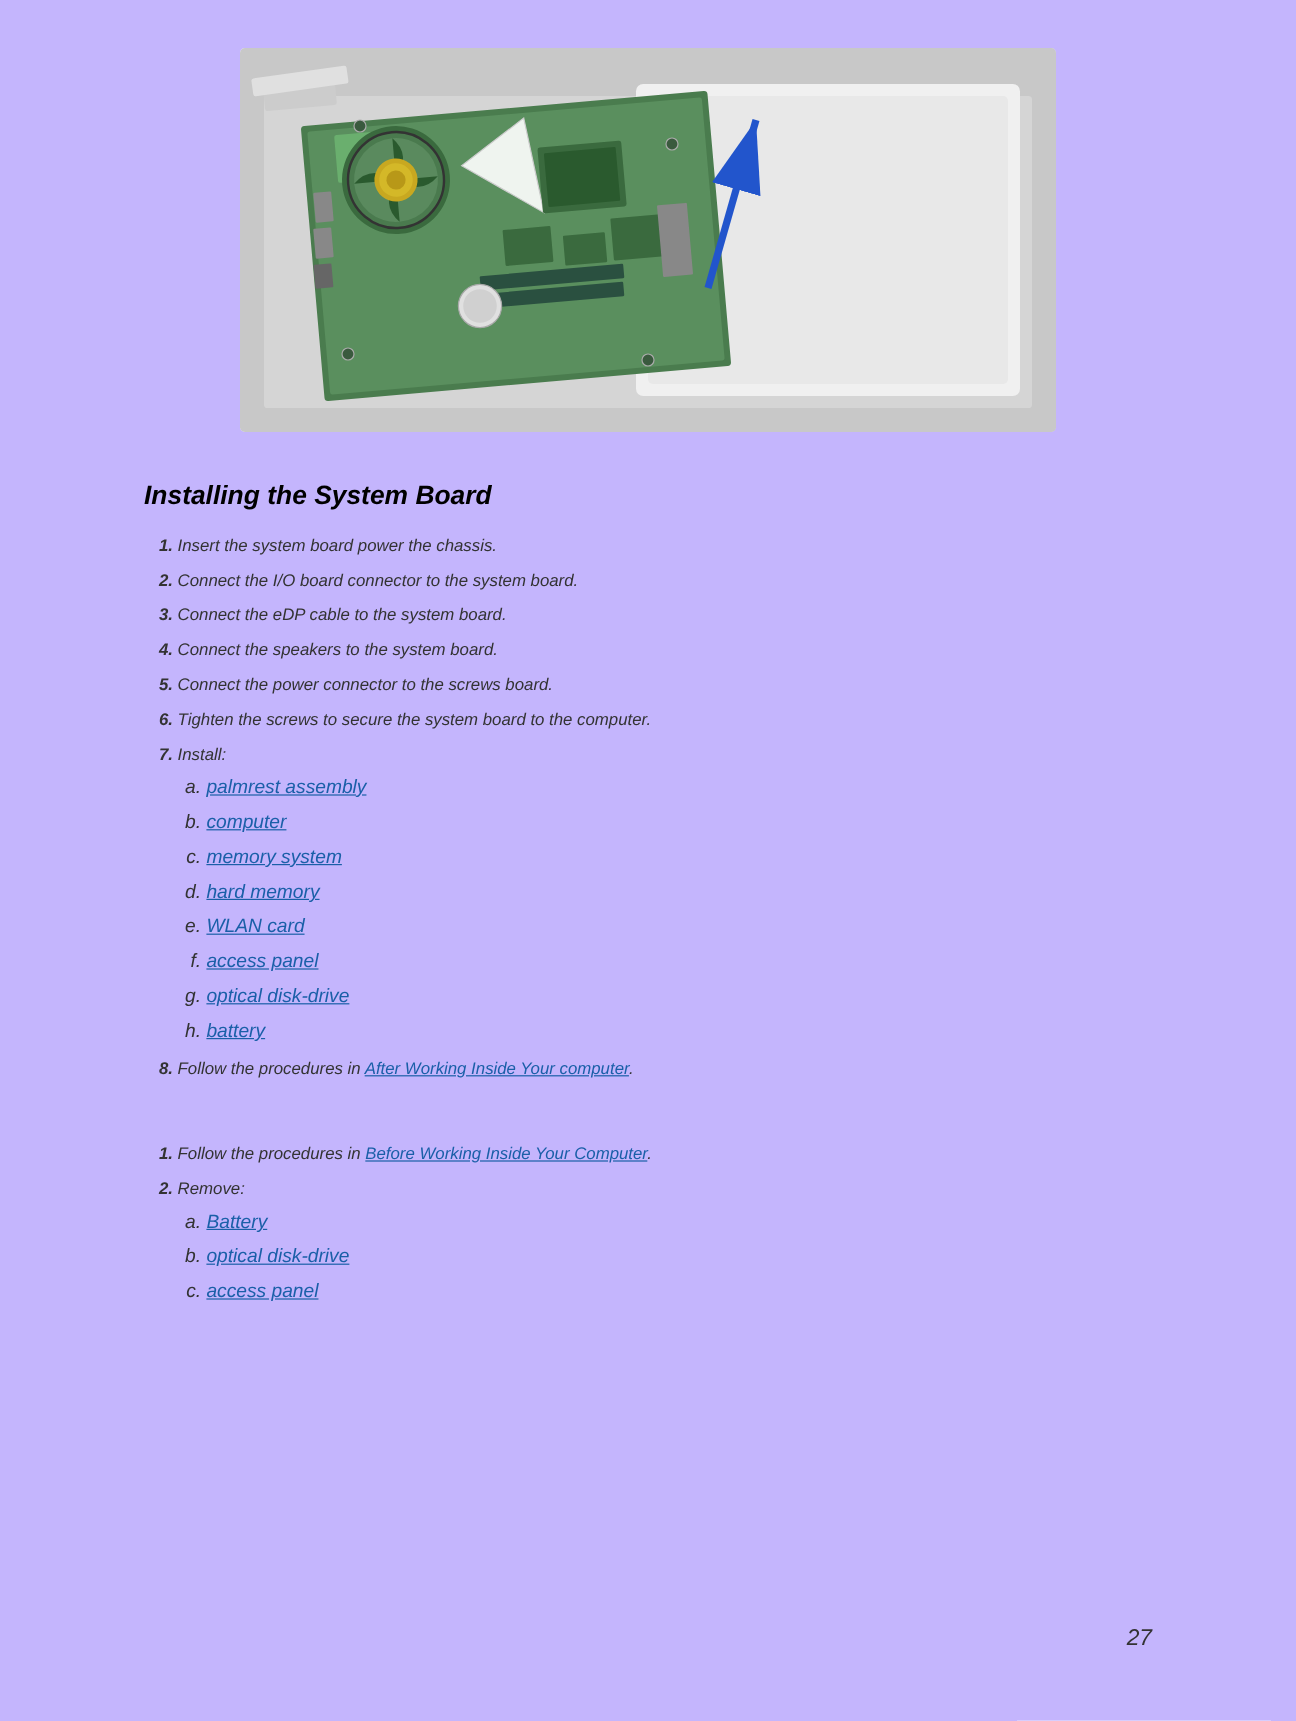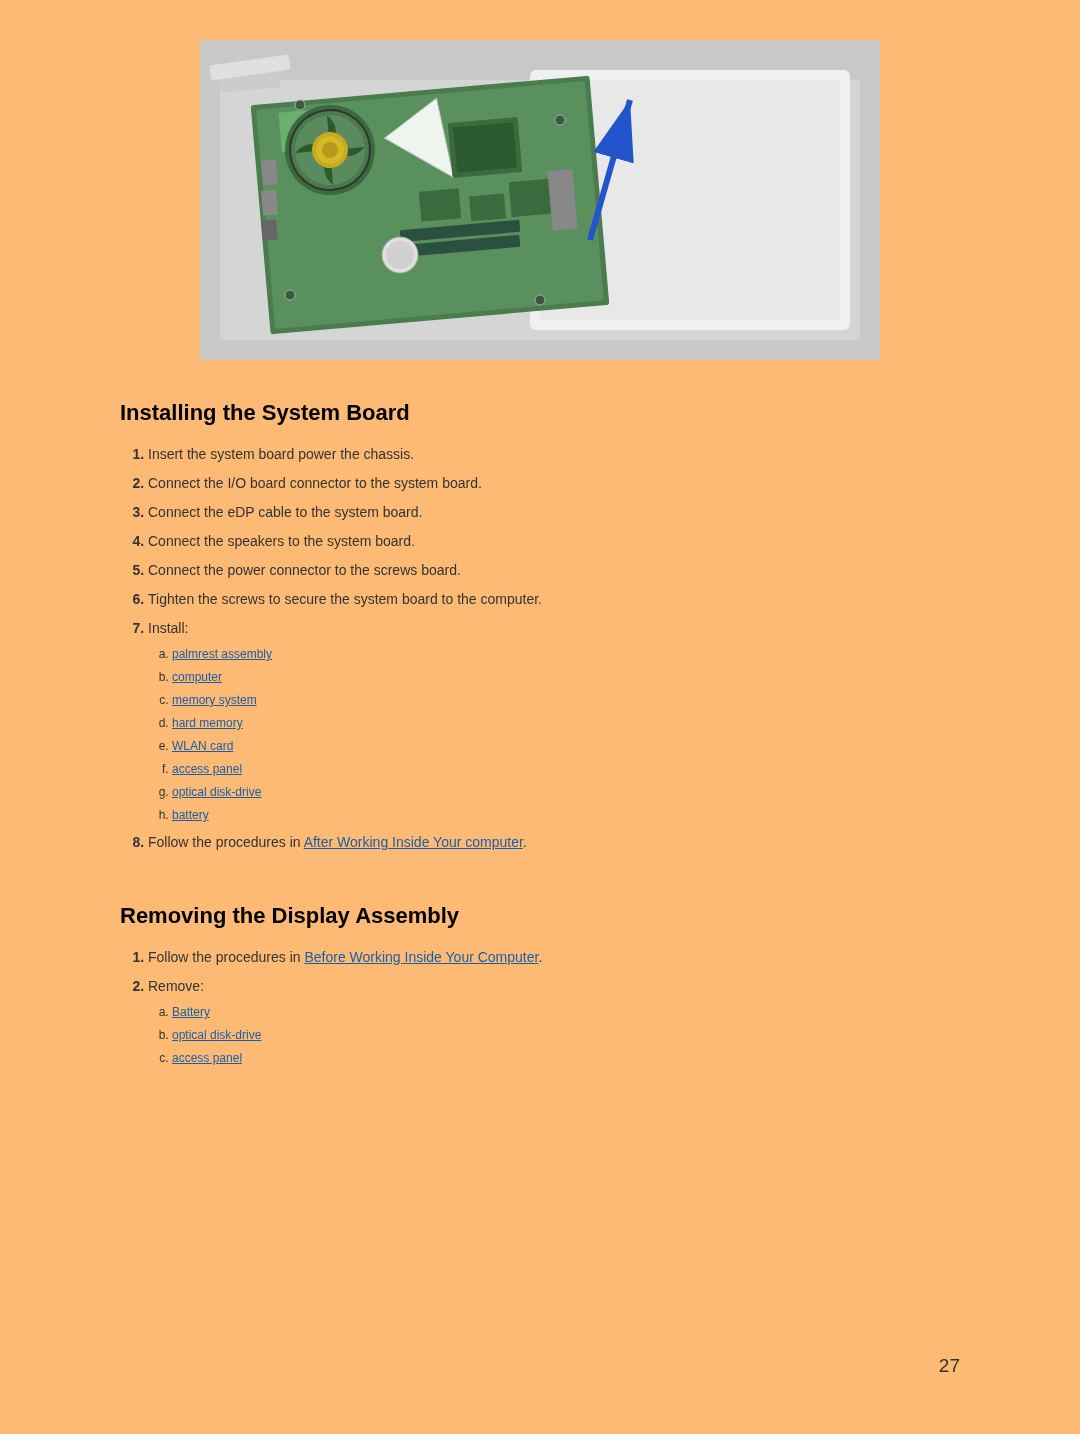--- a/index.html
+++ b/index.html
@@ -13,23 +13,24 @@
       font-family: Arial, sans-serif;
       font-size: 14px;
       color: #333333;
       width: 1080px;
       min-height: 1434px;
     }
 
     .page-container {
       width: 1080px;
       min-height: 1434px;
-      background: #fdba74;
+      background: #c4b5fd;
       padding: 40px 120px 60px 120px;
       position: relative;
+      font-style: italic;
     }
 
     .image-section {
       display: flex;
       justify-content: center;
       margin-bottom: 40px;
     }
 
     .motherboard-image {
       width: 680px;
@@ -76,21 +77,21 @@
     ol.sub-list {
       list-style-type: lower-alpha;
       padding-left: 24px;
       margin-top: 6px;
       margin-bottom: 6px;
     }
 
     ol.sub-list > li {
       margin-bottom: 5px;
       line-height: 1.5;
-      font-size: 12px;
+      font-size: 16px;
     }
 
     a.doc-link {
       color: #1a5fa8;
       text-decoration: underline;
       cursor: pointer;
     }
 
     .page-number {
       position: absolute;
@@ -225,21 +226,20 @@
           </li>
         </ol>
       </li>
       <li>
         <span>Follow the procedures in </span><a class="doc-link" href="#">After Working Inside Your computer</a><span>.</span>
       </li>
     </ol>
   </div>
 
   <div class="section-block">
-    <h2 class="section-title">Removing the Display Assembly</h2>
 
     <ol class="main-list">
       <li>
         <span>Follow the procedures in </span><a class="doc-link" href="#">Before Working Inside Your Computer</a><span>.</span>
       </li>
       <li>
         <span>Remove:</span>
         <ol class="sub-list">
           <li>
             <a class="doc-link" href="#">Battery</a>

